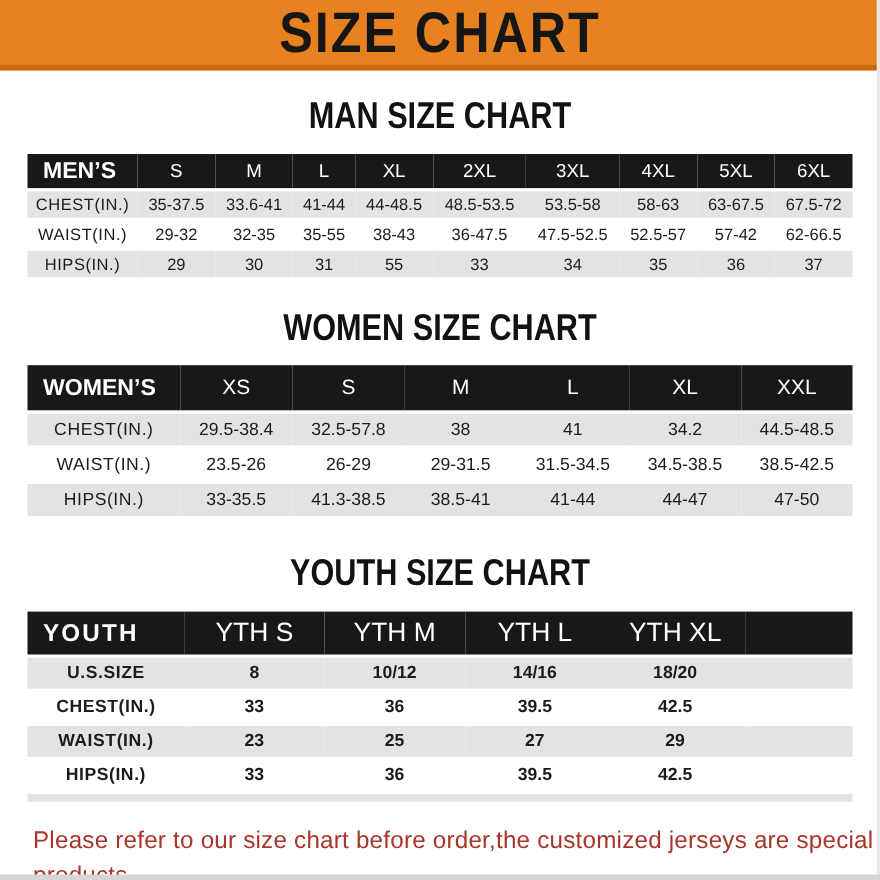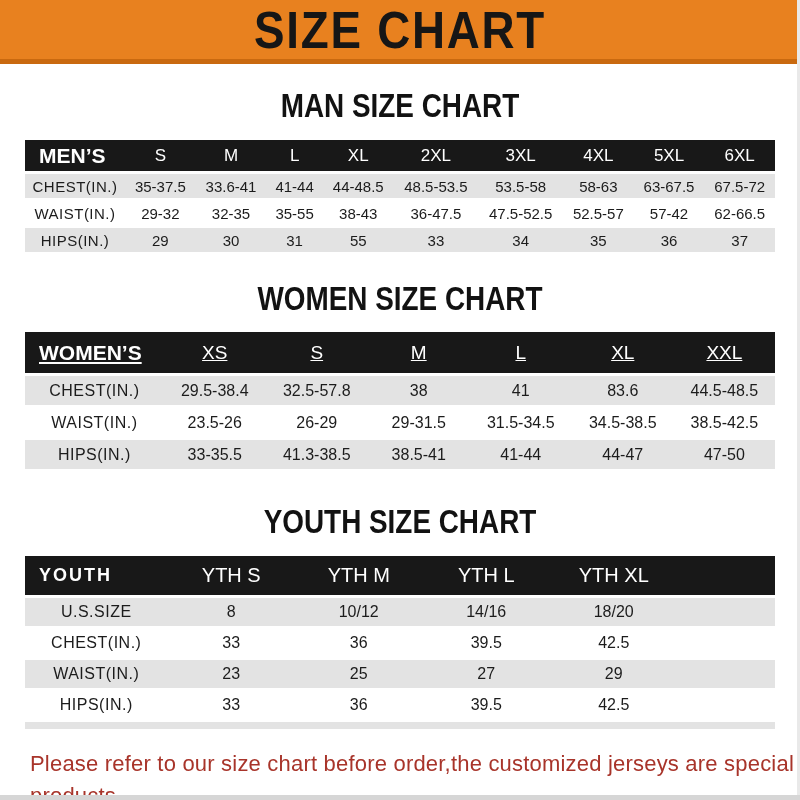--- a/index.html
+++ b/index.html
@@ -59,28 +59,28 @@
   tr.r-gray td{background:var(--row-stripe);}
   tr.r-white td{background:#FFFFFF;}
   td.lbl{letter-spacing:0.5px;}
   
   .tbl-men{table-layout:auto;}
   .tbl-men .head-row th{height:31px;font-size:17px;}
   .tbl-men .head-row th.lbl{font-size:21px;width:100px;margin-top:32px;}
   .tbl-men td{height:24px;font-size:15px;}
   
   .tbl-women{table-layout:fixed;}
-  .tbl-women .head-row th{height:41px;font-size:19px;text-decoration:underline;}
+  .tbl-women .head-row th{height:41px;font-size:19px;}
   .tbl-women .head-row th.lbl{font-size:21px;}
   .tbl-women td{height:29px;font-size:16px;}
   
   .tbl-youth{table-layout:fixed;}
-  .tbl-youth .head-row th{height:39px;font-size:20px;}
-  .tbl-youth .head-row th.lbl{font-size:18px;letter-spacing:2px;}
-  .tbl-youth td{height:28px;font-size:16px;}
+  .tbl-youth .head-row th{height:39px;font-size:24px;}
+  .tbl-youth .head-row th.lbl{font-size:22px;letter-spacing:2px;}
+  .tbl-youth td{height:28px;font-size:16px;font-weight:bold;}
   .tbl-youth tr.endstrip td{height:7px;padding:0;}
   
   .disclaimer{
     margin:16px 0 0 30px;
     color:var(--disclaimer-text);
     font-size:22px;line-height:32px;letter-spacing:0.2px;
   }
   
   .right-edge{position:absolute;top:0;right:0;width:3px;height:100%;background:#E9E9E9;}
   .bottom-edge{position:absolute;left:0;bottom:0;width:100%;height:5px;background:#D6D6D6;}
@@ -169,21 +169,21 @@
         <th>L</th>
         <th>XL</th>
         <th>XXL</th>
       </tr>
       <tr class="r-gray">
         <td class="lbl">CHEST(IN.)</td>
         <td>29.5-38.4</td>
         <td>32.5-57.8</td>
         <td>38</td>
         <td>41</td>
-        <td>83.6</td>
+        <td>34.2</td>
         <td>44.5-48.5</td>
       </tr>
       <tr class="r-white">
         <td class="lbl">WAIST(IN.)</td>
         <td>23.5-26</td>
         <td>26-29</td>
         <td>29-31.5</td>
         <td>31.5-34.5</td>
         <td>34.5-38.5</td>
         <td>38.5-42.5</td>

